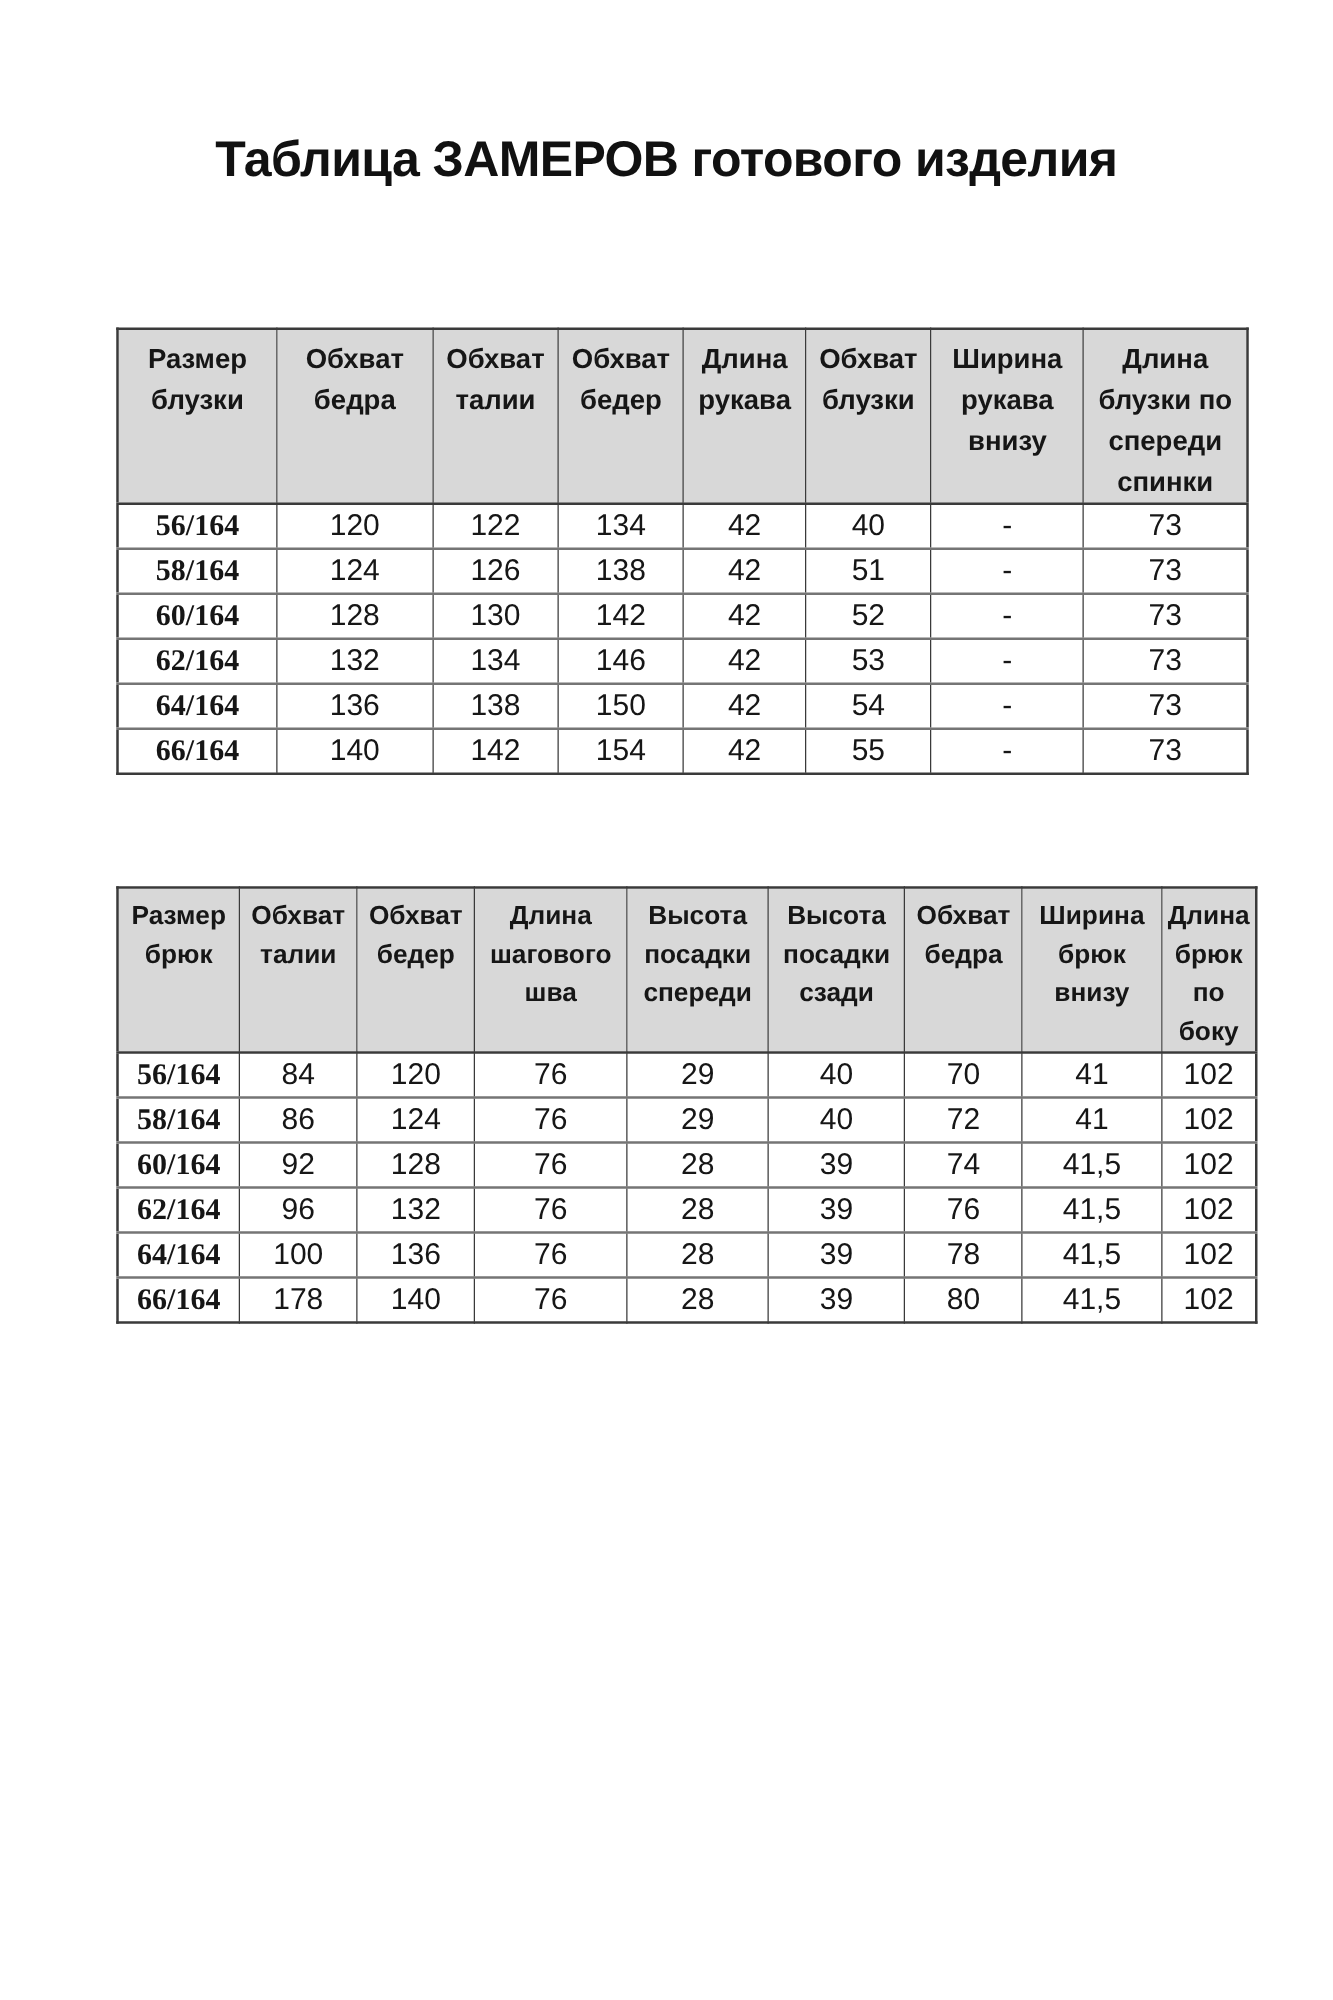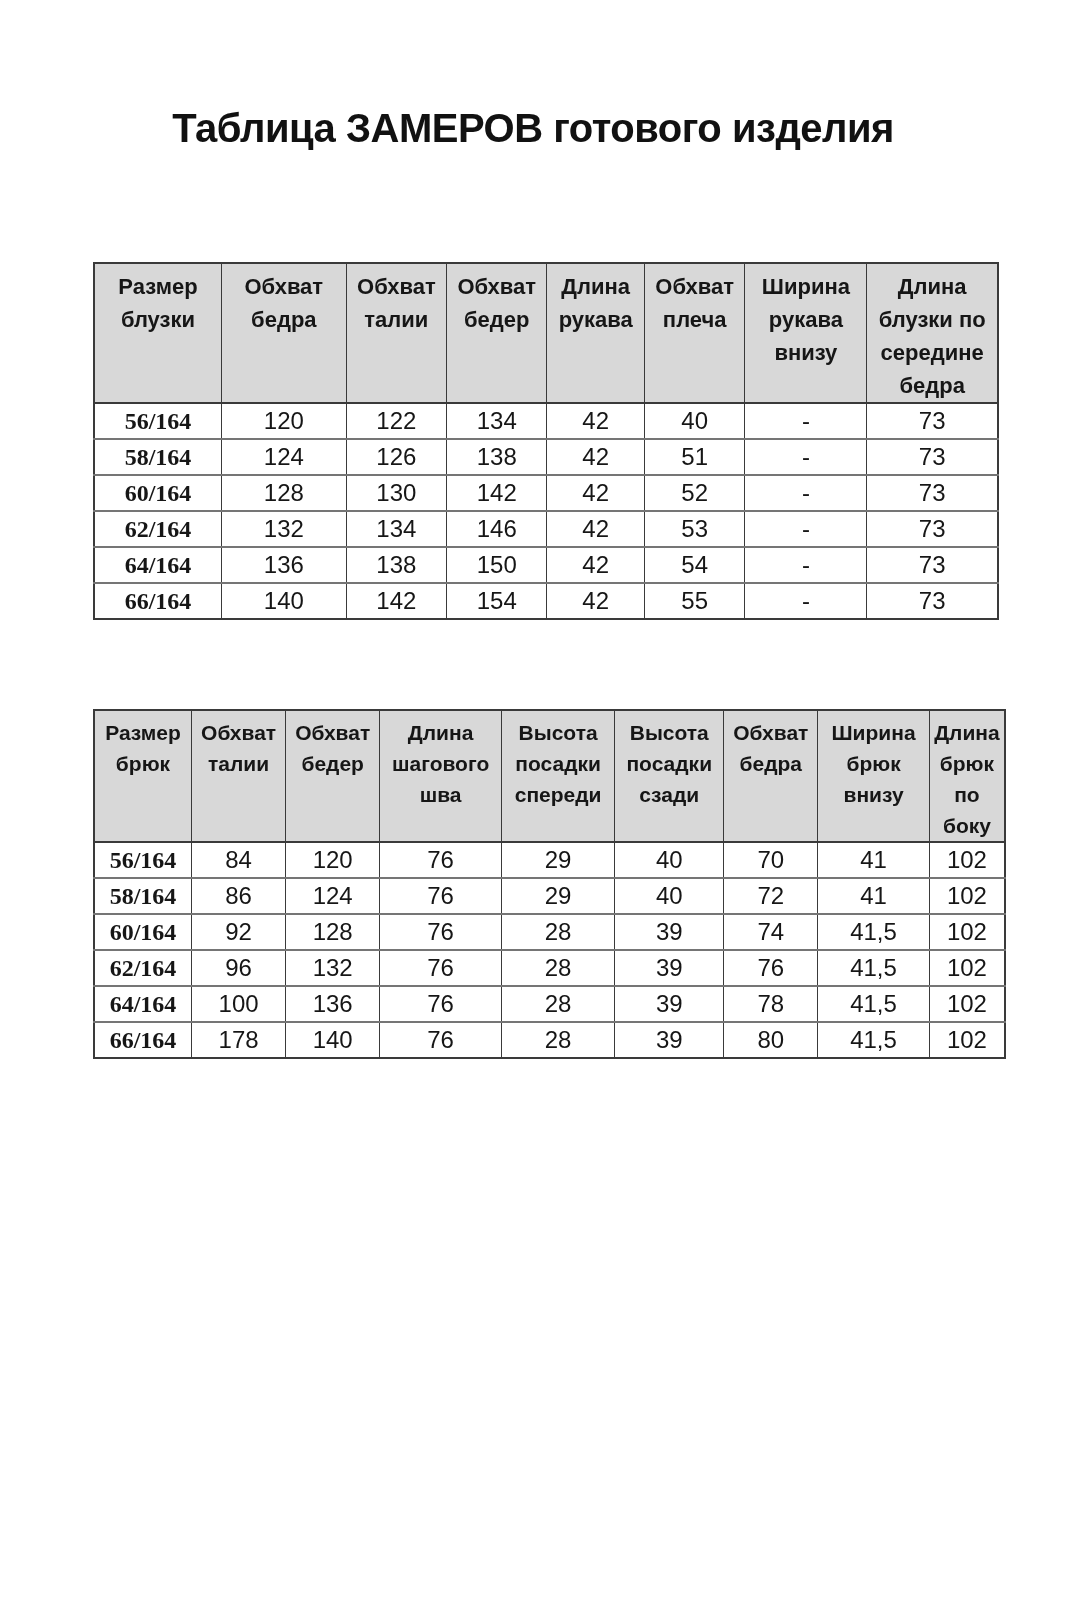--- a/index.html
+++ b/index.html
@@ -104,23 +104,23 @@
         <col>
         <col>
     </colgroup>
     <thead>
       <tr>
           <th>Размер блузки</th>
           <th>Обхват бедра</th>
           <th>Обхват талии</th>
           <th>Обхват бедер</th>
           <th>Длина рукава</th>
-          <th>Обхват плеча</th>
+          <th>Обхват блузки</th>
           <th>Ширина рукава внизу</th>
-          <th>Длина блузки по середине бедра</th>
+          <th>Длина блузки по спереди спинки</th>
         </tr>
     </thead>
     <tbody>
         <tr>
           <td class="size">56/164</td>
           <td>120</td>
           <td>122</td>
           <td>134</td>
           <td>42</td>
           <td>40</td>

